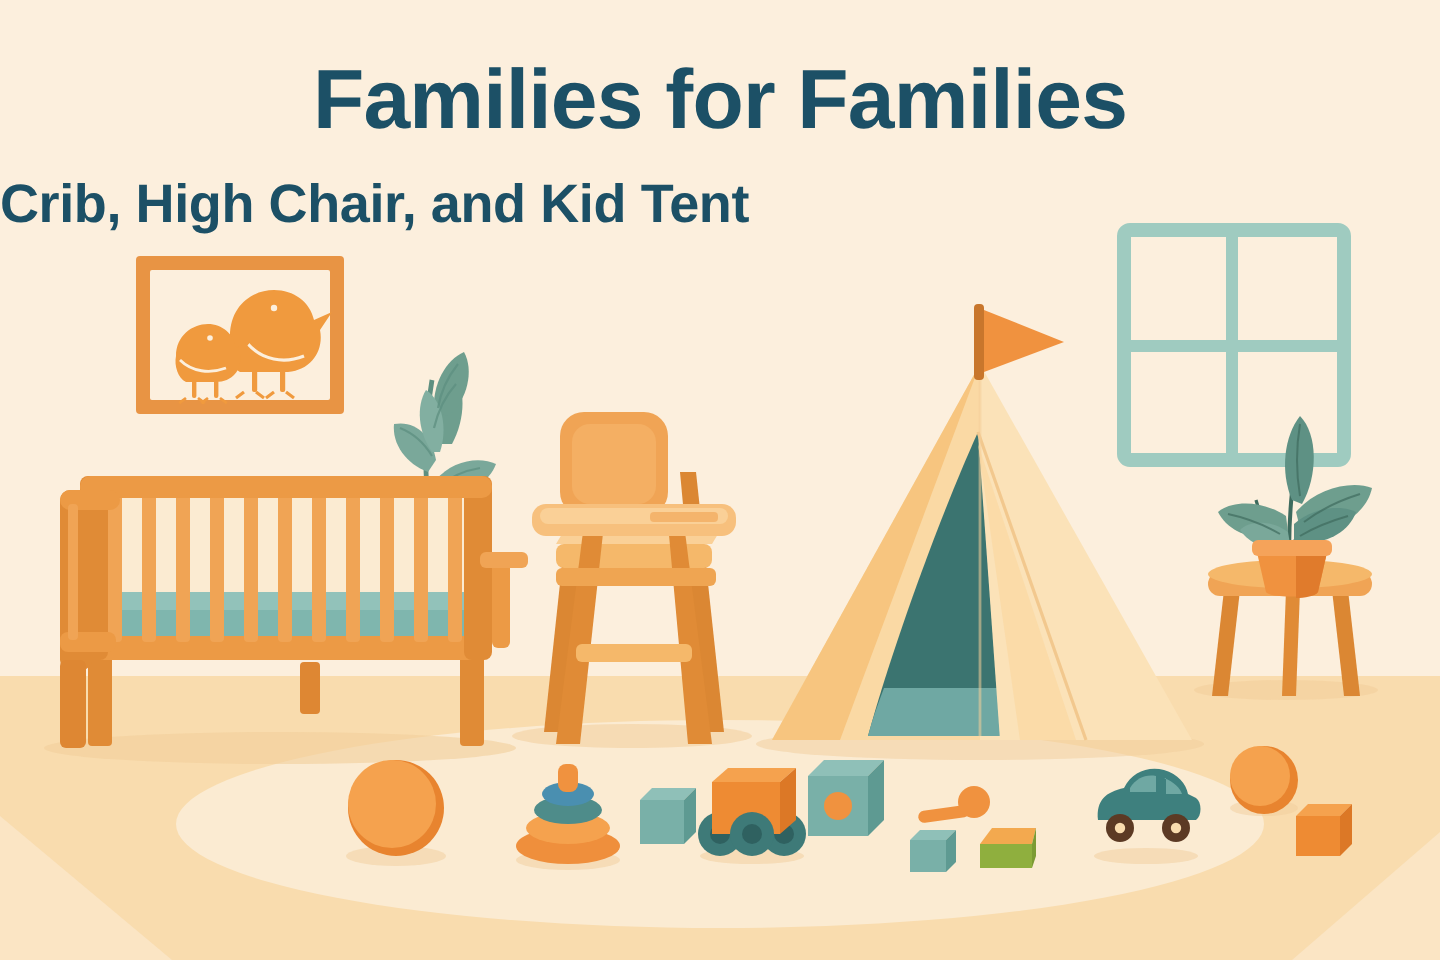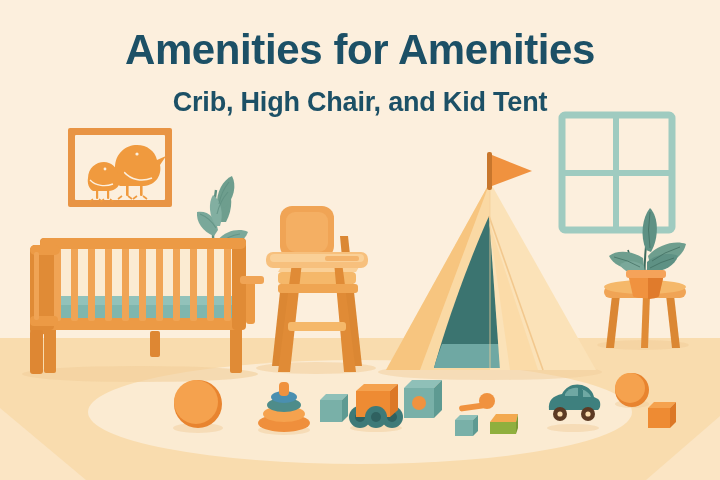--- a/index.html
+++ b/index.html
@@ -45,21 +45,21 @@
     letter-spacing: -0.4px;
     color: #1C5066;
     line-height: 1.05;
     font-family: "Liberation Sans", sans-serif;
   }
   .subhead {
     position: absolute;
     left: 0;
     top: 88px;
     width: 720px;
-    text-align: center;
+    text-align: left;
     font-size: 27px;
     font-weight: bold;
     letter-spacing: -0.2px;
     color: #1C5066;
     line-height: 1.1;
     font-family: "Liberation Sans", sans-serif;
   }
 </style>
 </head>
 <body>
@@ -325,17 +325,17 @@
 
     <g>
       <polygon points="648,408 670,408 670,428 648,428" fill="#EE8B33"></polygon>
       <polygon points="648,408 654,402 676,402 670,408" fill="#F5A24E"></polygon>
       <polygon points="670,408 676,402 676,422 670,428" fill="#DC7826"></polygon>
     </g>
 
   </svg>
 
   <div id="text-layer">
-    <div class="headline">Amenities for Amenities</div>
+    <div class="headline">Families for Families</div>
     <div class="subhead">Crib, High Chair, and Kid Tent</div>
   </div>
 
 </div>
 
 </body></html>

